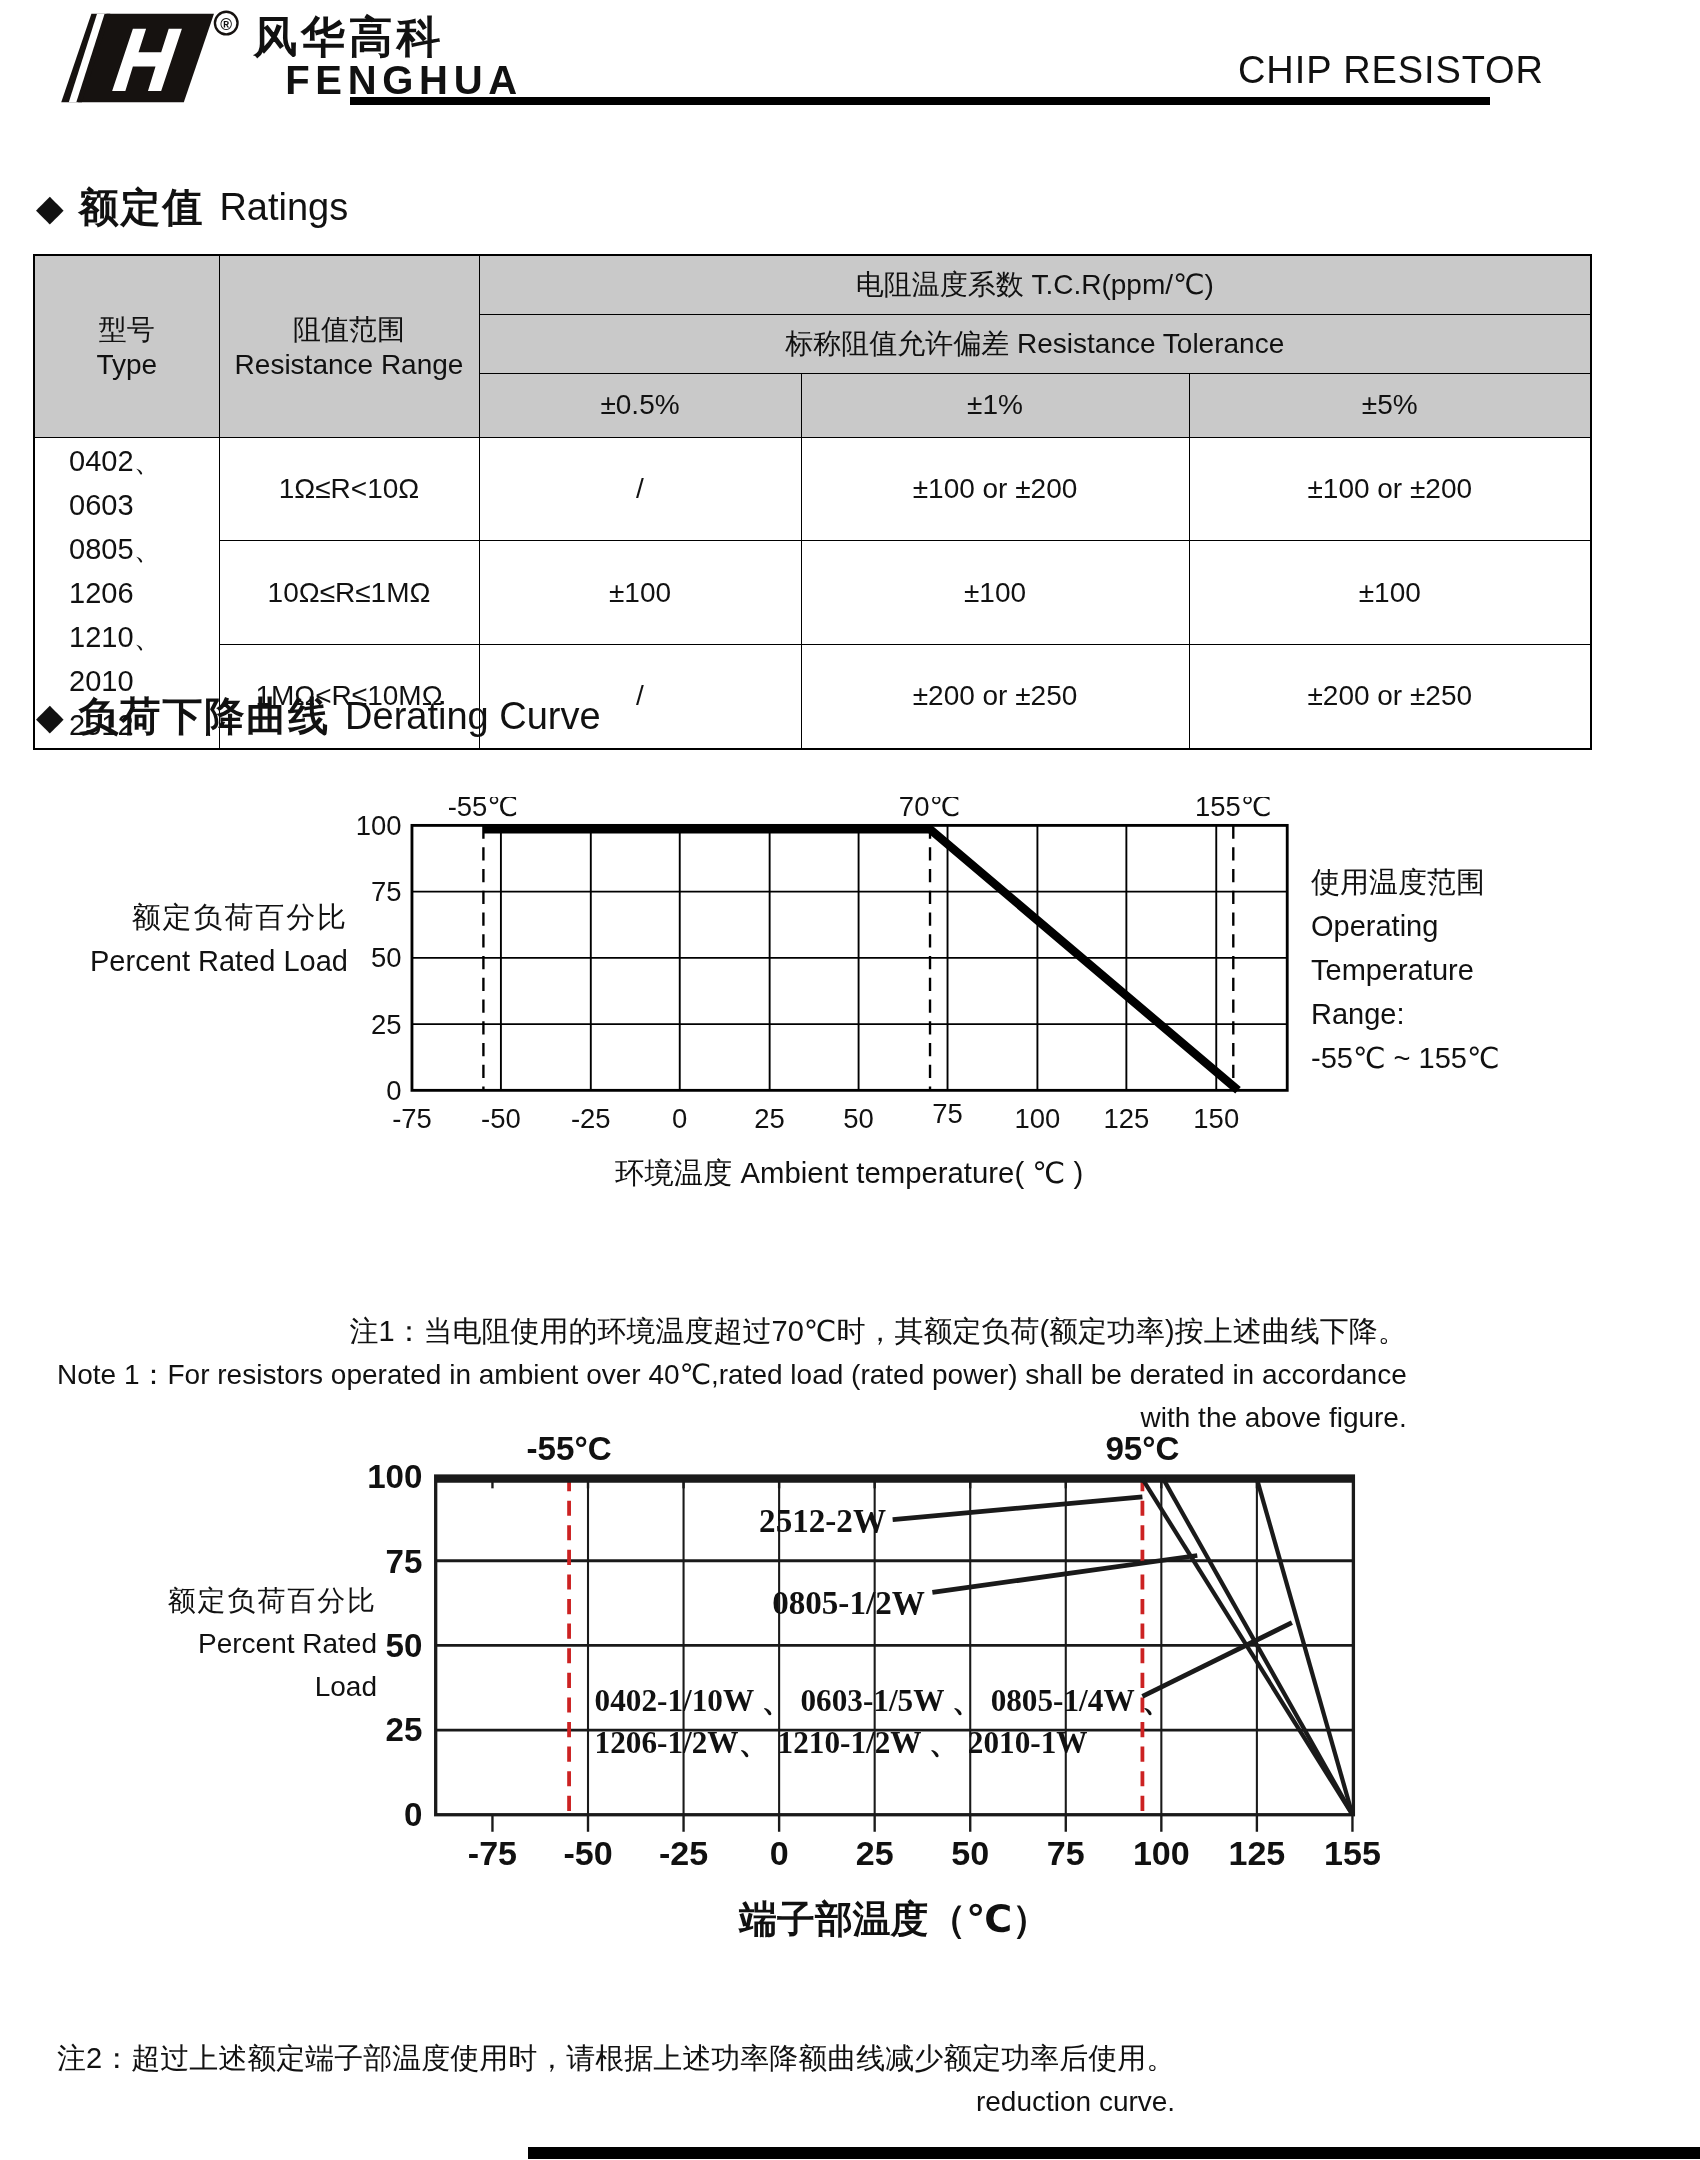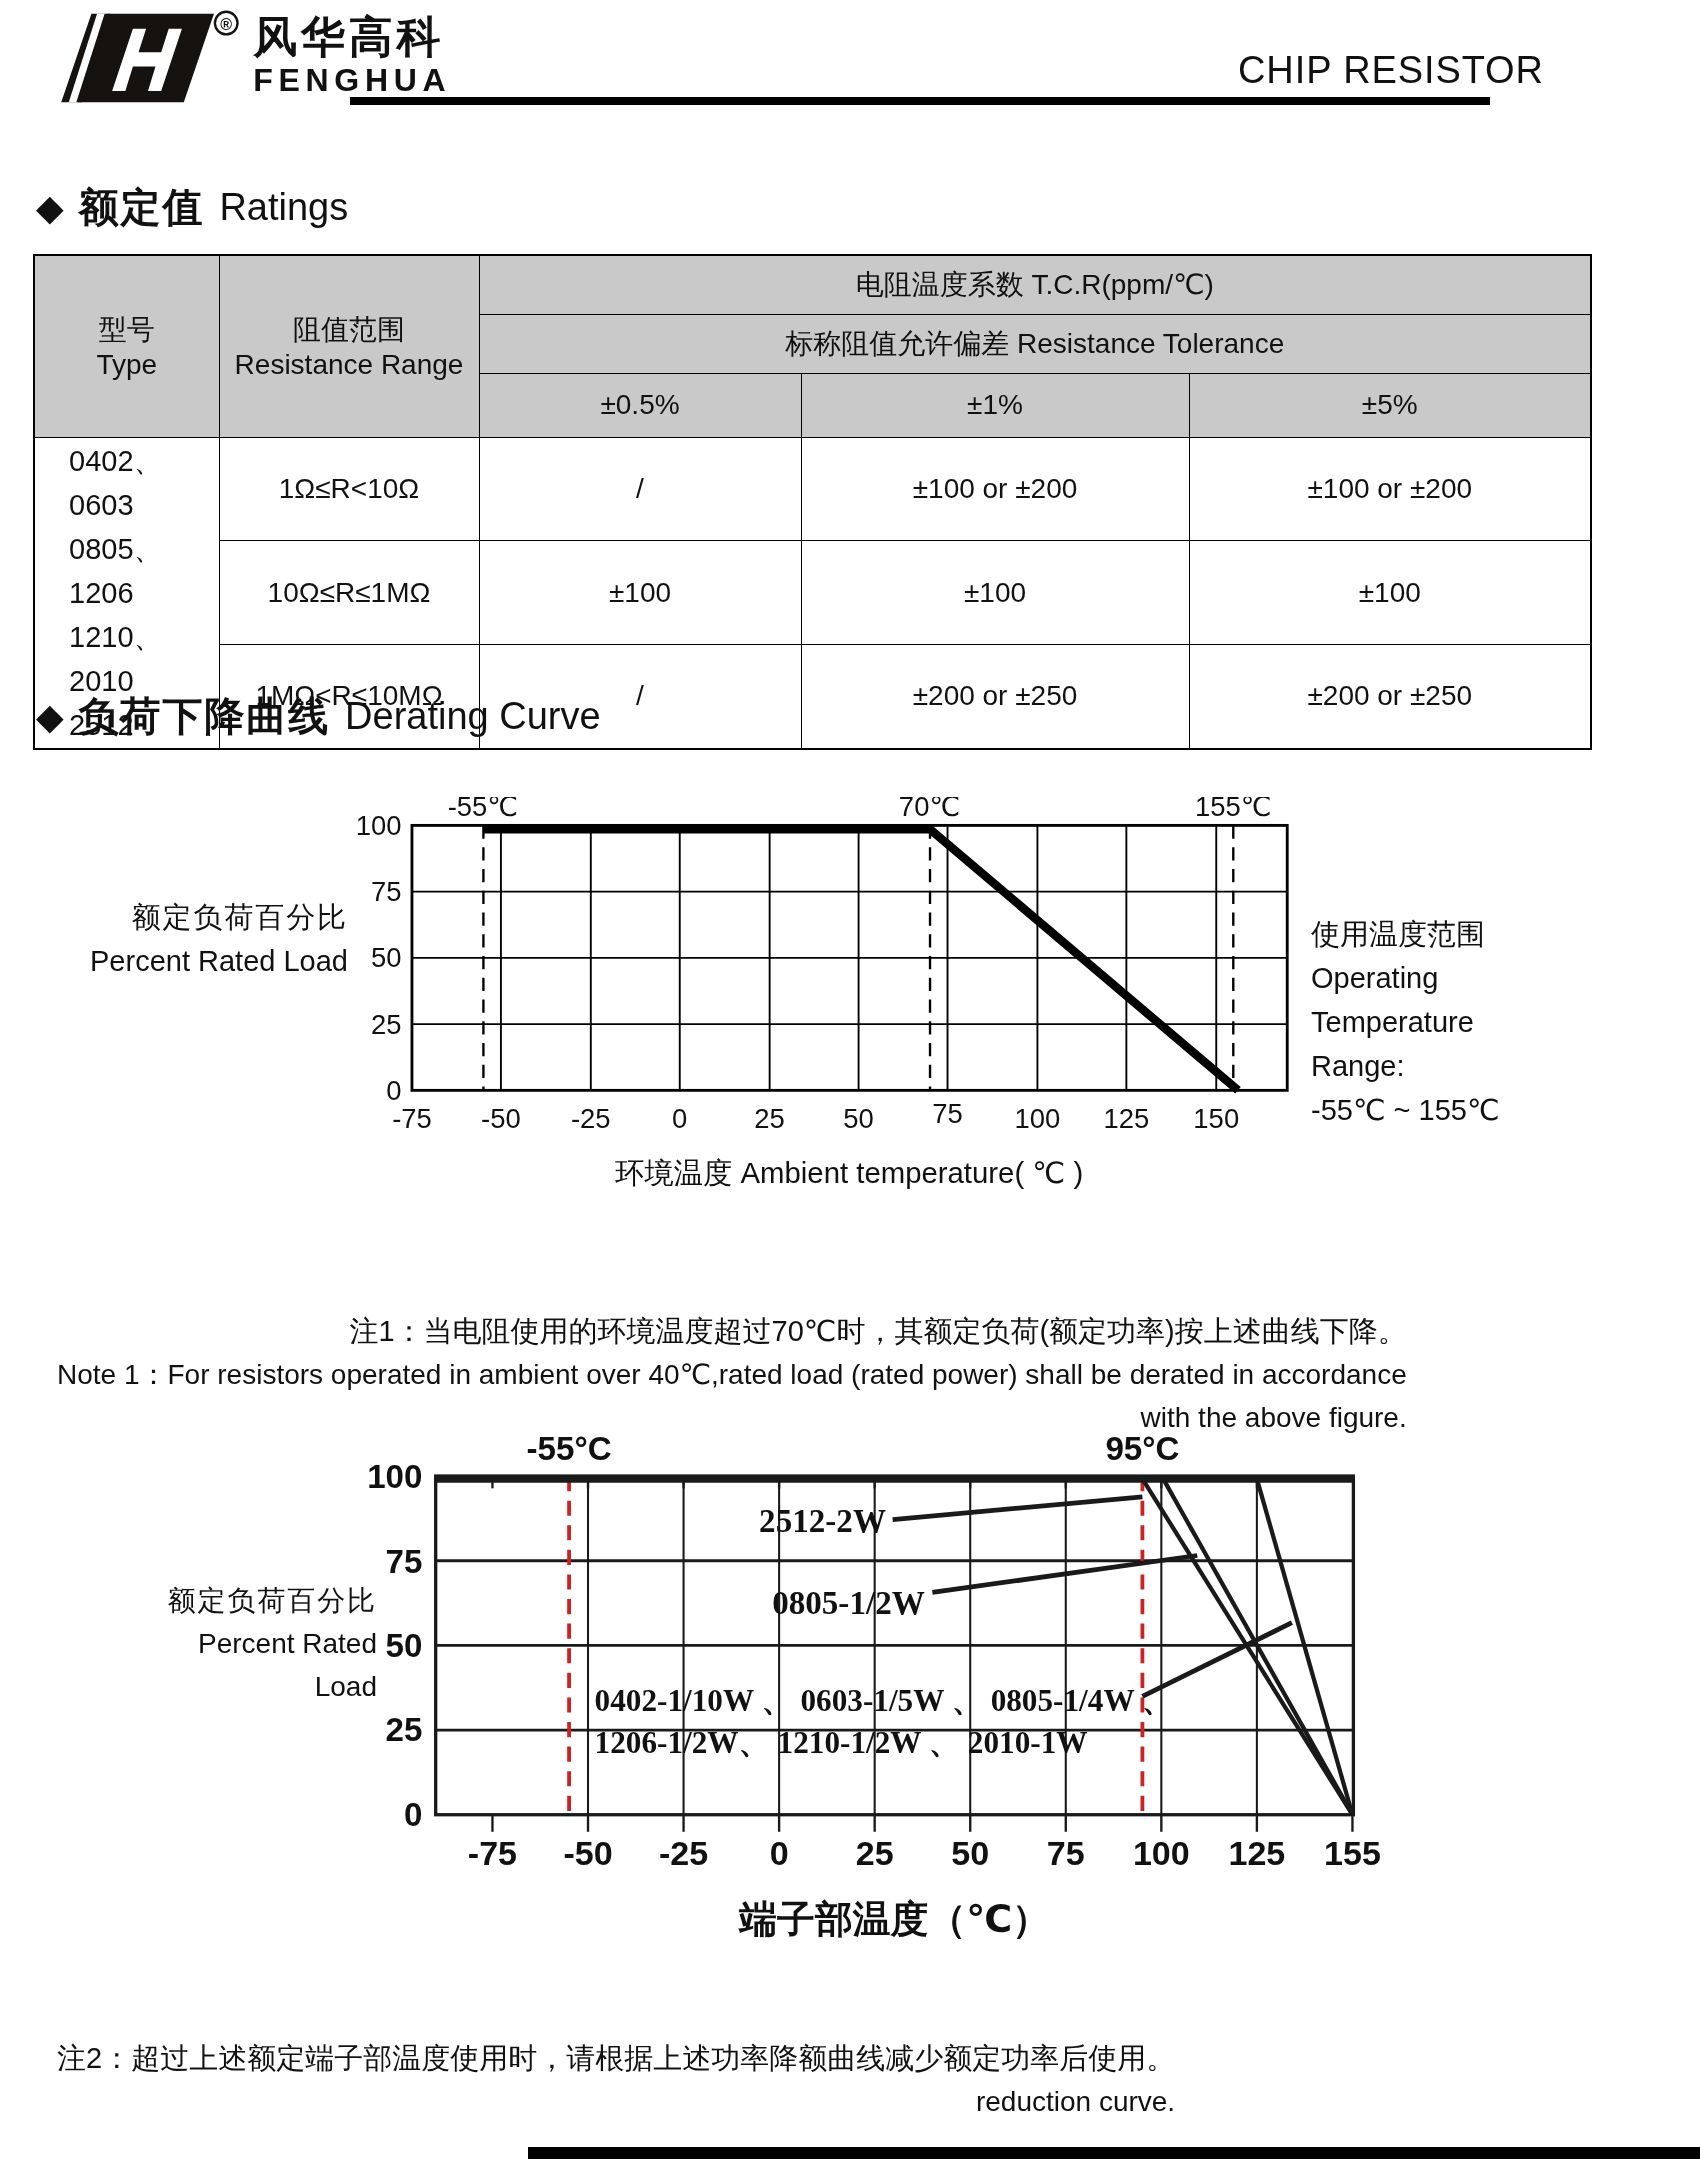--- a/index.html
+++ b/index.html
@@ -4,21 +4,21 @@
 <style>
   html,body{margin:0;padding:0;background:#fff;}
   #page{position:relative;width:1701px;height:2161px;background:#ffffff;overflow:hidden;
         font-family:"Liberation Sans","DejaVu Sans",sans-serif;color:#111;}
   .abs{position:absolute;}
 
   
   #logo{left:55px;top:7.6px;display:flex;align-items:flex-start;gap:13.2px;}
   #brand-col{display:flex;flex-direction:column;margin-top:5.7px;}
   #brand-cn{font-size:44px;font-weight:bold;letter-spacing:3.8px;line-height:47px;}
-  #brand-en{font-size:32px;font-weight:bold;letter-spacing:5.7px;line-height:40px;}
+  #brand-en{font-size:40px;font-weight:bold;letter-spacing:5.7px;line-height:40px;margin-left:32px;}
   #doc-title{left:1238px;top:49px;font-size:38px;letter-spacing:0.9px;}
   #head-rule{left:350px;top:97px;width:1140px;height:7.6px;background:#000;}
 
   
   .sec-head{display:flex;align-items:center;gap:15px;}
   .diamond{font-size:36px;line-height:36px;}
   .sec-cn{font-size:40px;font-weight:bold;letter-spacing:1.9px;}
   .sec-en{font-size:38px;}
 
   
@@ -38,21 +38,21 @@
   .c1title{font-size:31px;}
   .sb{font-family:"Liberation Serif","DejaVu Serif",serif;font-weight:bold;}
   .c2num{font-size:35px;}
   .c2xnum{font-size:36px;}
   .c2curve{font-size:35px;}
   .c2group{font-size:33px;}
   .c2title{font-size:40px;font-weight:bold;}
 
   .ylabel-block{width:274px;text-align:right;font-size:29px;line-height:44px;}
   .ylabel-block .cn{letter-spacing:1.9px;}
-  #c1-side{left:1311px;top:912px;width:227px;font-size:29px;line-height:44px;}
+  #c1-side{left:1311px;top:860px;width:227px;font-size:29px;line-height:44px;}
   #c1-ylab{left:74px;top:895px;}
   #c2-ylab{left:140px;top:1579px;width:237px;font-size:28px;line-height:43px;}
 
   .note{font-size:28px;line-height:43px;text-align:right;}
   .note .cn{font-size:29px;}
   .ind1{padding-left:9.5px;}
   .ind2{padding-left:112px;}
 
   #bottom-bar{left:528px;top:2147px;width:1173px;height:12.3px;background:#000;}
 </style>

